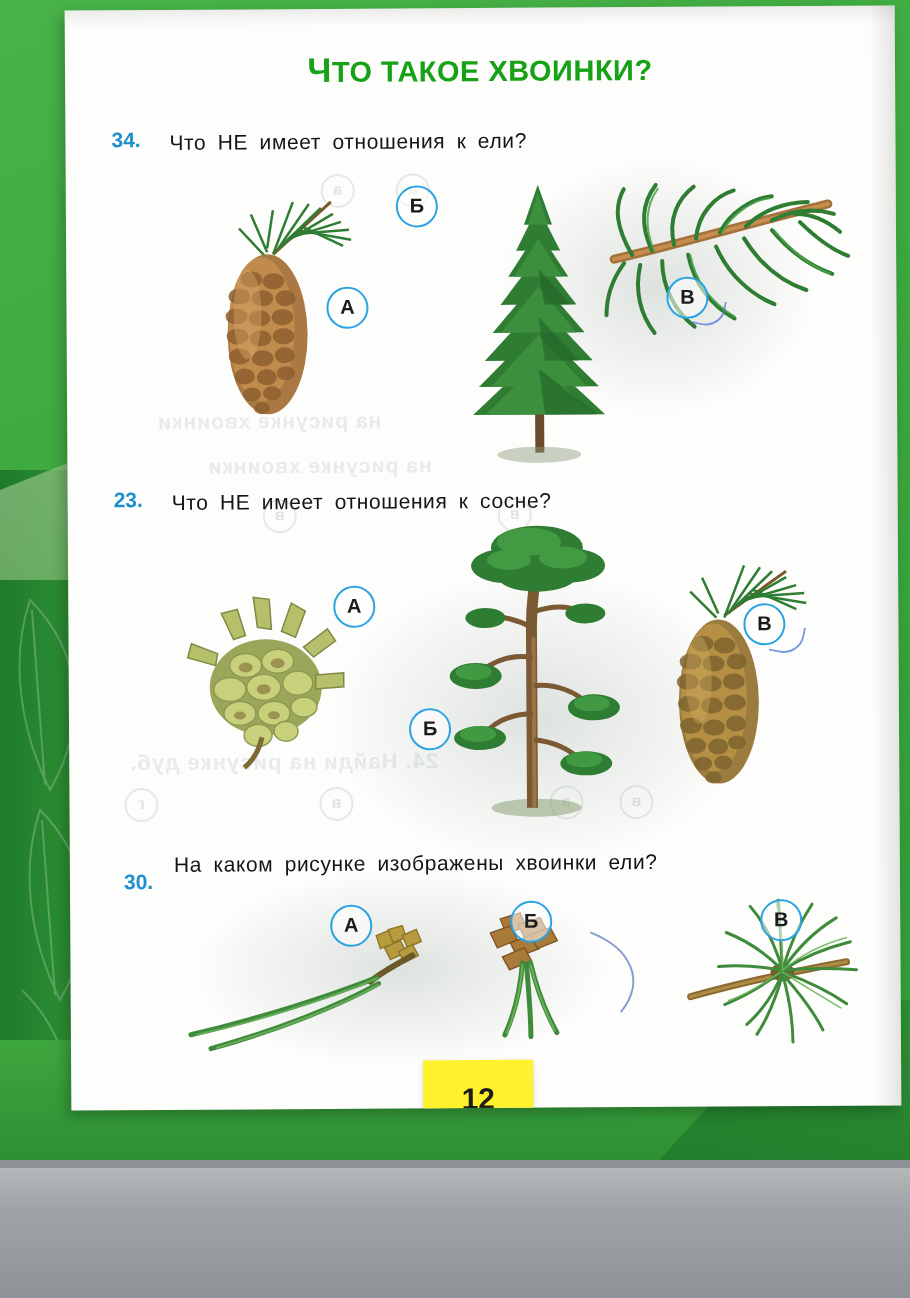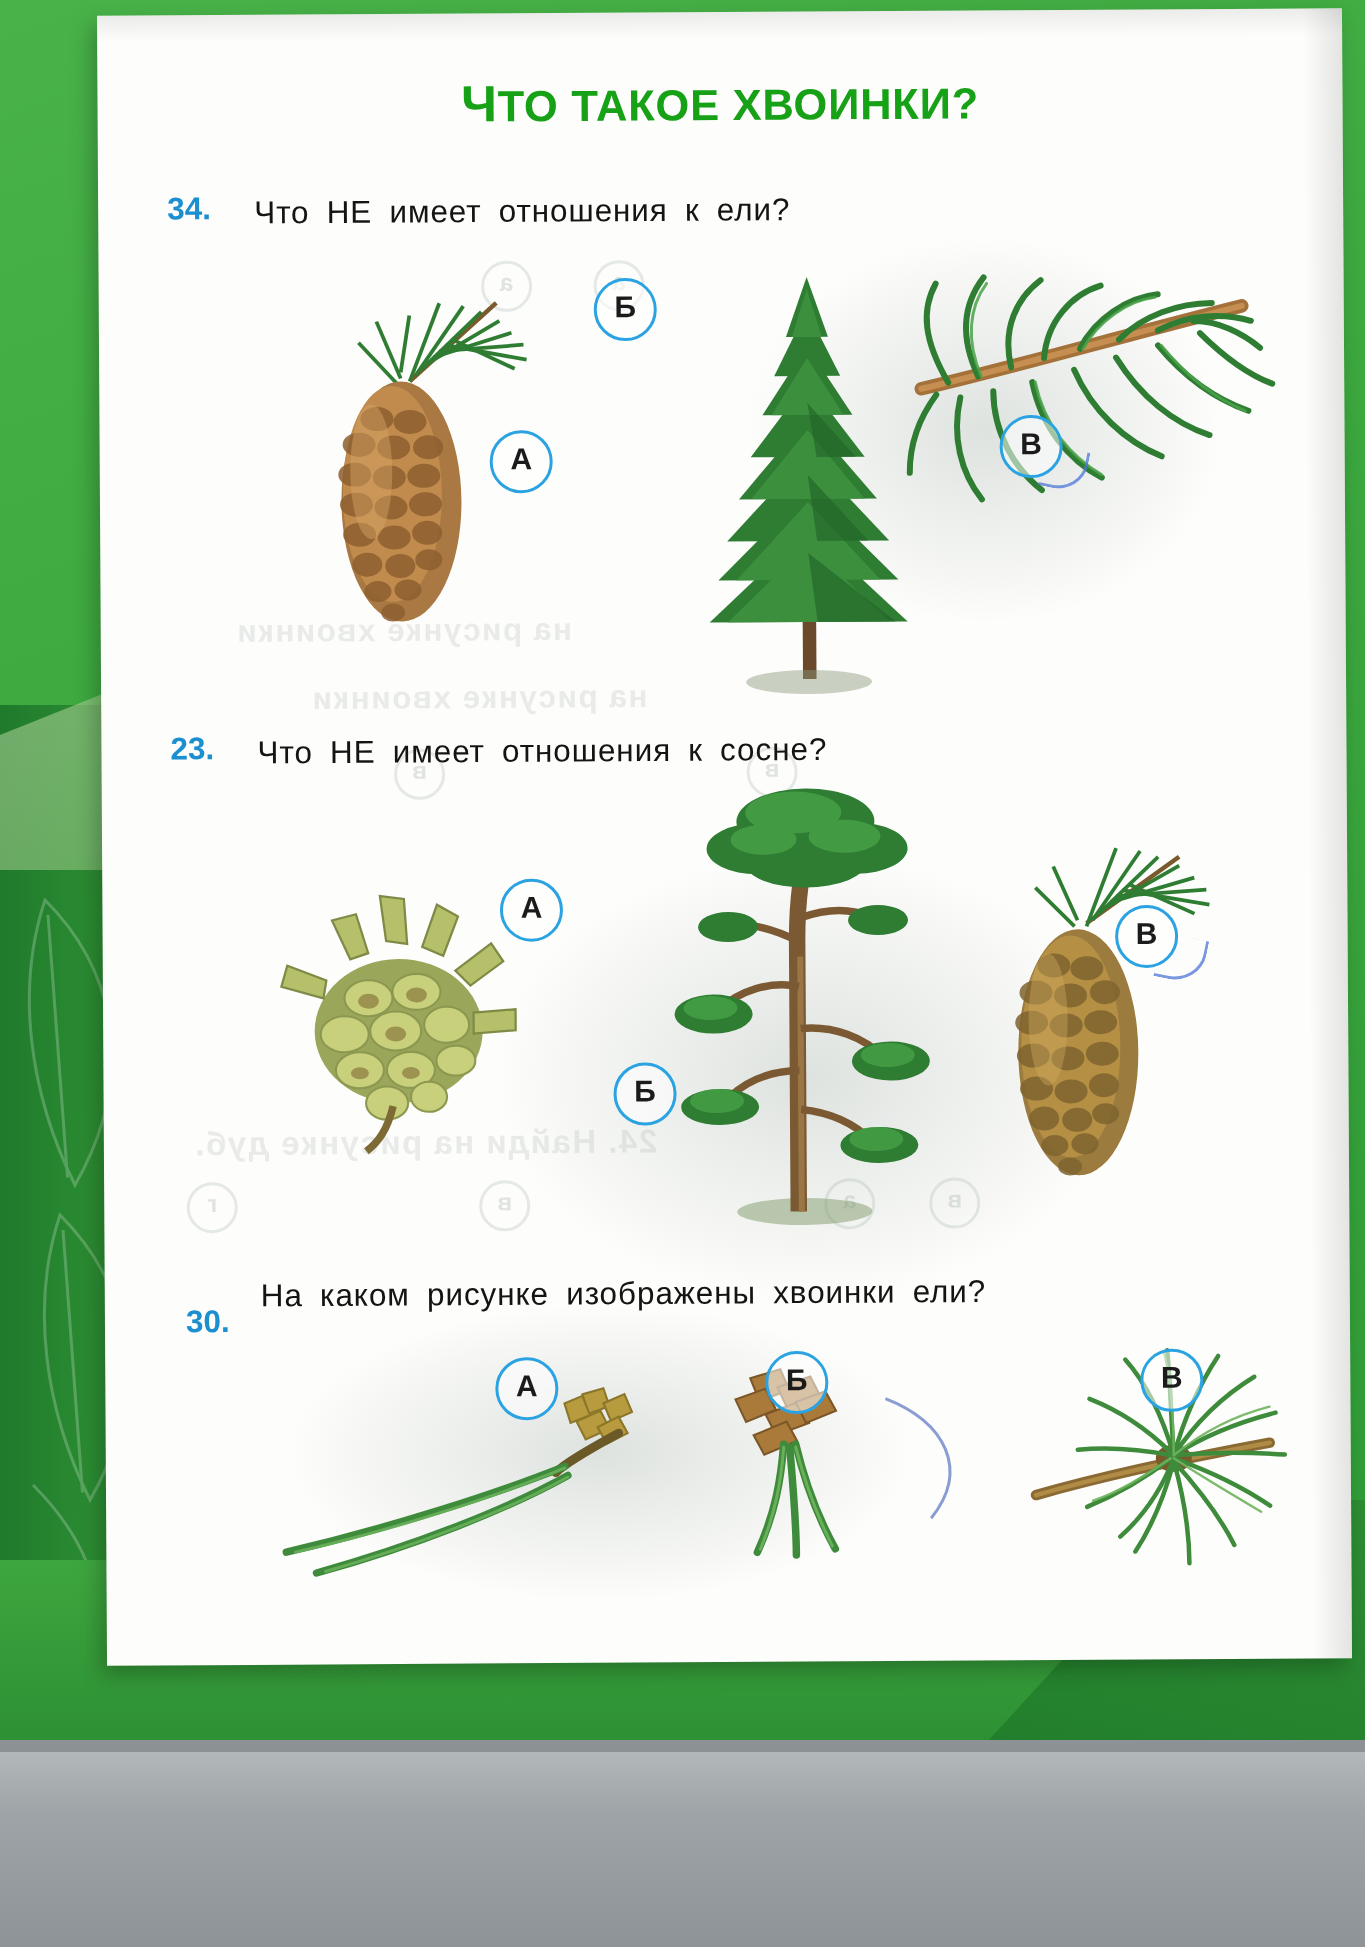--- a/index.html
+++ b/index.html
@@ -537,14 +537,15 @@
       </g>
       <g stroke="#6fb45d" stroke-width="1.6" fill="none" stroke-linecap="round" opacity=".9">
         <path d="M112 84 C 112 54, 110 32, 106 16"></path>
         <path d="M112 84 C 132 68, 152 58, 176 52"></path>
         <path d="M112 86 C 130 98, 150 110, 170 122"></path>
         <path d="M110 86 C 92 98, 76 108, 58 114"></path>
       </g>
     </svg>
     <div class="optlabel" style="left:690px; top:893px;">В</div>
 
+    <div class="pagenum">12</div>
   </div>
 </div>
 
 </body></html>

